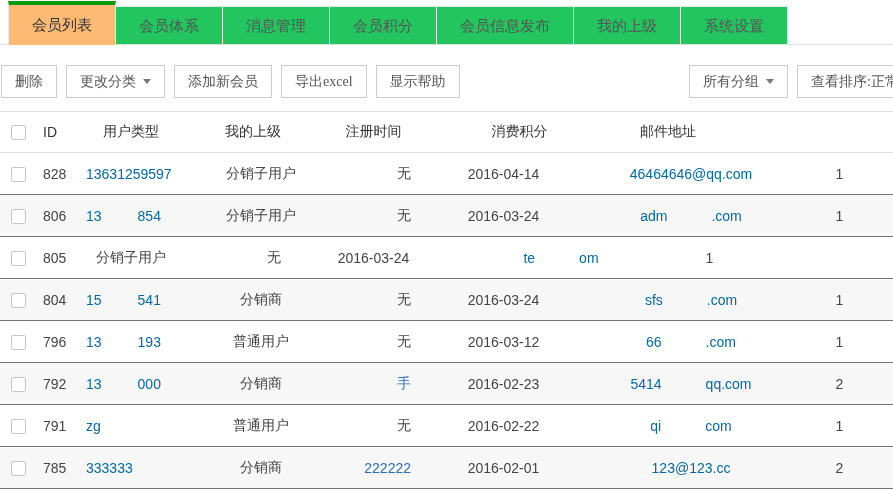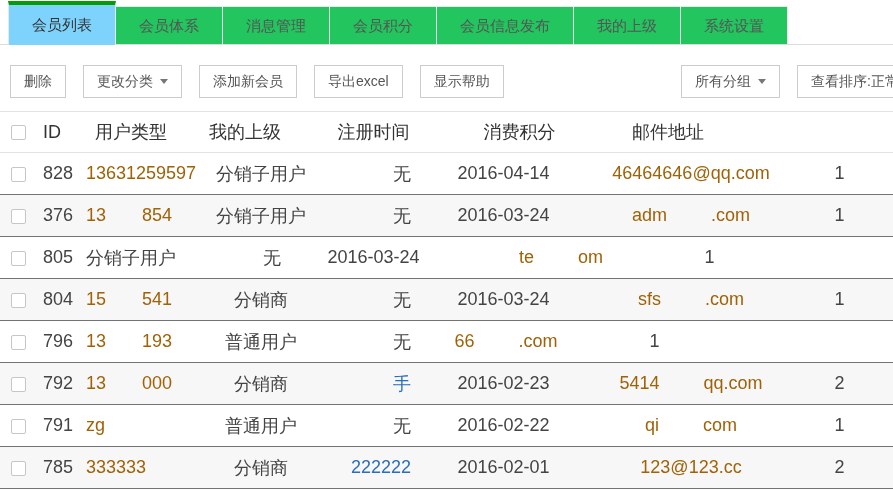--- a/index.html
+++ b/index.html
@@ -5,55 +5,55 @@
   * { box-sizing: border-box; margin: 0; padding: 0; }
   html, body { width: 893px; height: 490px; overflow: hidden; background: #fff;
     font-family: "Liberation Sans", "DejaVu Sans", sans-serif; }
 
   
   .tabbar { display: flex; align-items: flex-end; height: 45px;
     border-bottom: 1px solid #ddd; padding-left: 8px; background: #fff; }
   .tab { height: 38px; line-height: 37px; padding: 0 23px; font-size: 15px;
     color: #555; background: #22c55e; border: 1px solid #e8e8e8;
     border-bottom: none; margin-right: -1px; cursor: pointer; white-space: nowrap; }
-  .tab.active { height: 44px; line-height: 40px; background: #7dd3fc;
+  .tab.active { height: 44px; line-height: 40px; background: #fdba74;
     border-top: 4px solid #089b08; margin-bottom: -1px; color: #333; z-index: 2; position: relative; }
 
   
-  .toolbar { display: flex; align-items: center; padding: 20px 10px 13px 10px; white-space: nowrap; }
+  .toolbar { display: flex; align-items: center; padding: 20px 10px 13px 1px; white-space: nowrap; }
   .btn { height: 33px; padding: 0 13px; background: #fff; border: 1px solid #ccc;
     color: #555; font-size: 14px; font-family: inherit; cursor: pointer;
     display: inline-flex; align-items: center; flex: none; }
-  .btn + .btn { margin-left: 17px; }
+  .btn + .btn { margin-left: 9px; font-family: Liberation Serif, serif; }
   .toolbar-left { display: flex; }
   .toolbar-right { display: flex; margin-left: auto; margin-right: -58px; }
   .caret { display: inline-block; width: 0; height: 0; margin-left: 7px;
     border-left: 4px solid transparent; border-right: 4px solid transparent;
     border-top: 5px solid #777; }
 
   
-  .grid { width: 893px; font-size: 18px; color: #444; }
+  .grid { width: 893px; font-size: 14px; color: #444; }
   .tr { display: flex; align-items: center; height: 42px; border-bottom: 1px solid #737373; }
   .tr.alt { background: #f7f7f7; }
   .thead { display: flex; align-items: center; height: 42px; color: #333;
     border-top: 1px solid #e2e2e2; border-bottom: 1px solid #e2e2e2; background: #fff; }
   .td { flex: none; overflow: hidden; white-space: nowrap; }
   .c-check { width: 36px;  text-align: center; }
   .c-id    { width: 50px;  text-align: left; padding-left: 7px; }
   .c-name  { width: 130px; text-align: left; }
   .c-type  { width: 90px;  text-align: center; }
   .c-sup   { width: 105px; text-align: right; }
   .c-date  { width: 185px; text-align: center; }
   .c-email { width: 190px; text-align: center; }
   .c-pts   { width: 107px; text-align: center; }
 
   .checkbox { display: inline-block; width: 15px; height: 15px; background: #fff;
     border: 1px solid #c6c6c6; border-radius: 2px; vertical-align: middle; cursor: pointer; }
 
-  .faded { color: #a16207; }
+  .faded { color: #0369a1; }
   .gap-name, .gap-email { display: inline-block; height: 1px; }
   .gap-name  { width: 36px; }
   .gap-email { width: 44px; }
   .link { color: #2a6db8; text-decoration: none; cursor: pointer; }
 </style>
 </head>
 <body>
 
 <div>
 
@@ -115,21 +115,21 @@
           <div class="td c-id">828</div>
           <div class="td c-name faded"><span>13631259597</span></div>
           <div class="td c-type">分销子用户</div>
           <div class="td c-sup"><span>无</span></div>
           <div class="td c-date">2016-04-14</div>
           <div class="td c-email faded"><span>46464646@qq.com</span></div>
           <div class="td c-pts">1</div>
         </div>
         <div class="tr alt">
           <div class="td c-check"><span class="checkbox"></span></div>
-          <div class="td c-id">376</div>
+          <div class="td c-id">806</div>
           <div class="td c-name faded"><span>13</span><span class="gap-name"></span><span>854</span></div>
           <div class="td c-type">分销子用户</div>
           <div class="td c-sup"><span>无</span></div>
           <div class="td c-date">2016-03-24</div>
           <div class="td c-email faded"><span>adm</span><span class="gap-email"></span><span>.com</span></div>
           <div class="td c-pts">1</div>
         </div>
         <div class="tr">
           <div class="td c-check"><span class="checkbox"></span></div>
           <div class="td c-id">805</div>
@@ -148,20 +148,21 @@
           <div class="td c-date">2016-03-24</div>
           <div class="td c-email faded"><span>sfs</span><span class="gap-email"></span><span>.com</span></div>
           <div class="td c-pts">1</div>
         </div>
         <div class="tr">
           <div class="td c-check"><span class="checkbox"></span></div>
           <div class="td c-id">796</div>
           <div class="td c-name faded"><span>13</span><span class="gap-name"></span><span>193</span></div>
           <div class="td c-type">普通用户</div>
           <div class="td c-sup"><span>无</span></div>
+          <div class="td c-date">2016-03-12</div>
           <div class="td c-email faded"><span>66</span><span class="gap-email"></span><span>.com</span></div>
           <div class="td c-pts">1</div>
         </div>
         <div class="tr alt">
           <div class="td c-check"><span class="checkbox"></span></div>
           <div class="td c-id">792</div>
           <div class="td c-name faded"><span>13</span><span class="gap-name"></span><span>000</span></div>
           <div class="td c-type">分销商</div>
           <div class="td c-sup"><a class="link">手</a></div>
           <div class="td c-date">2016-02-23</div>

